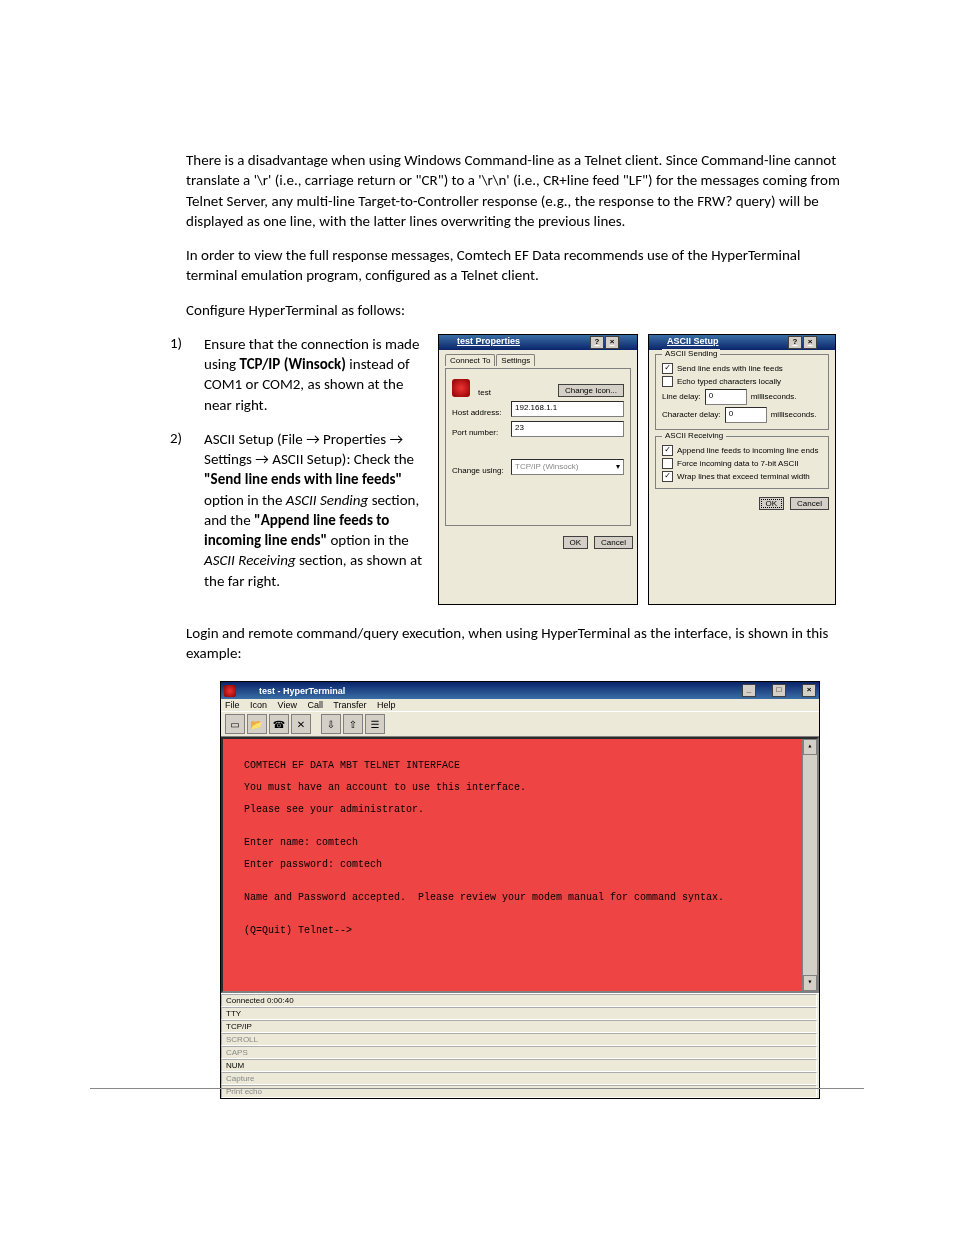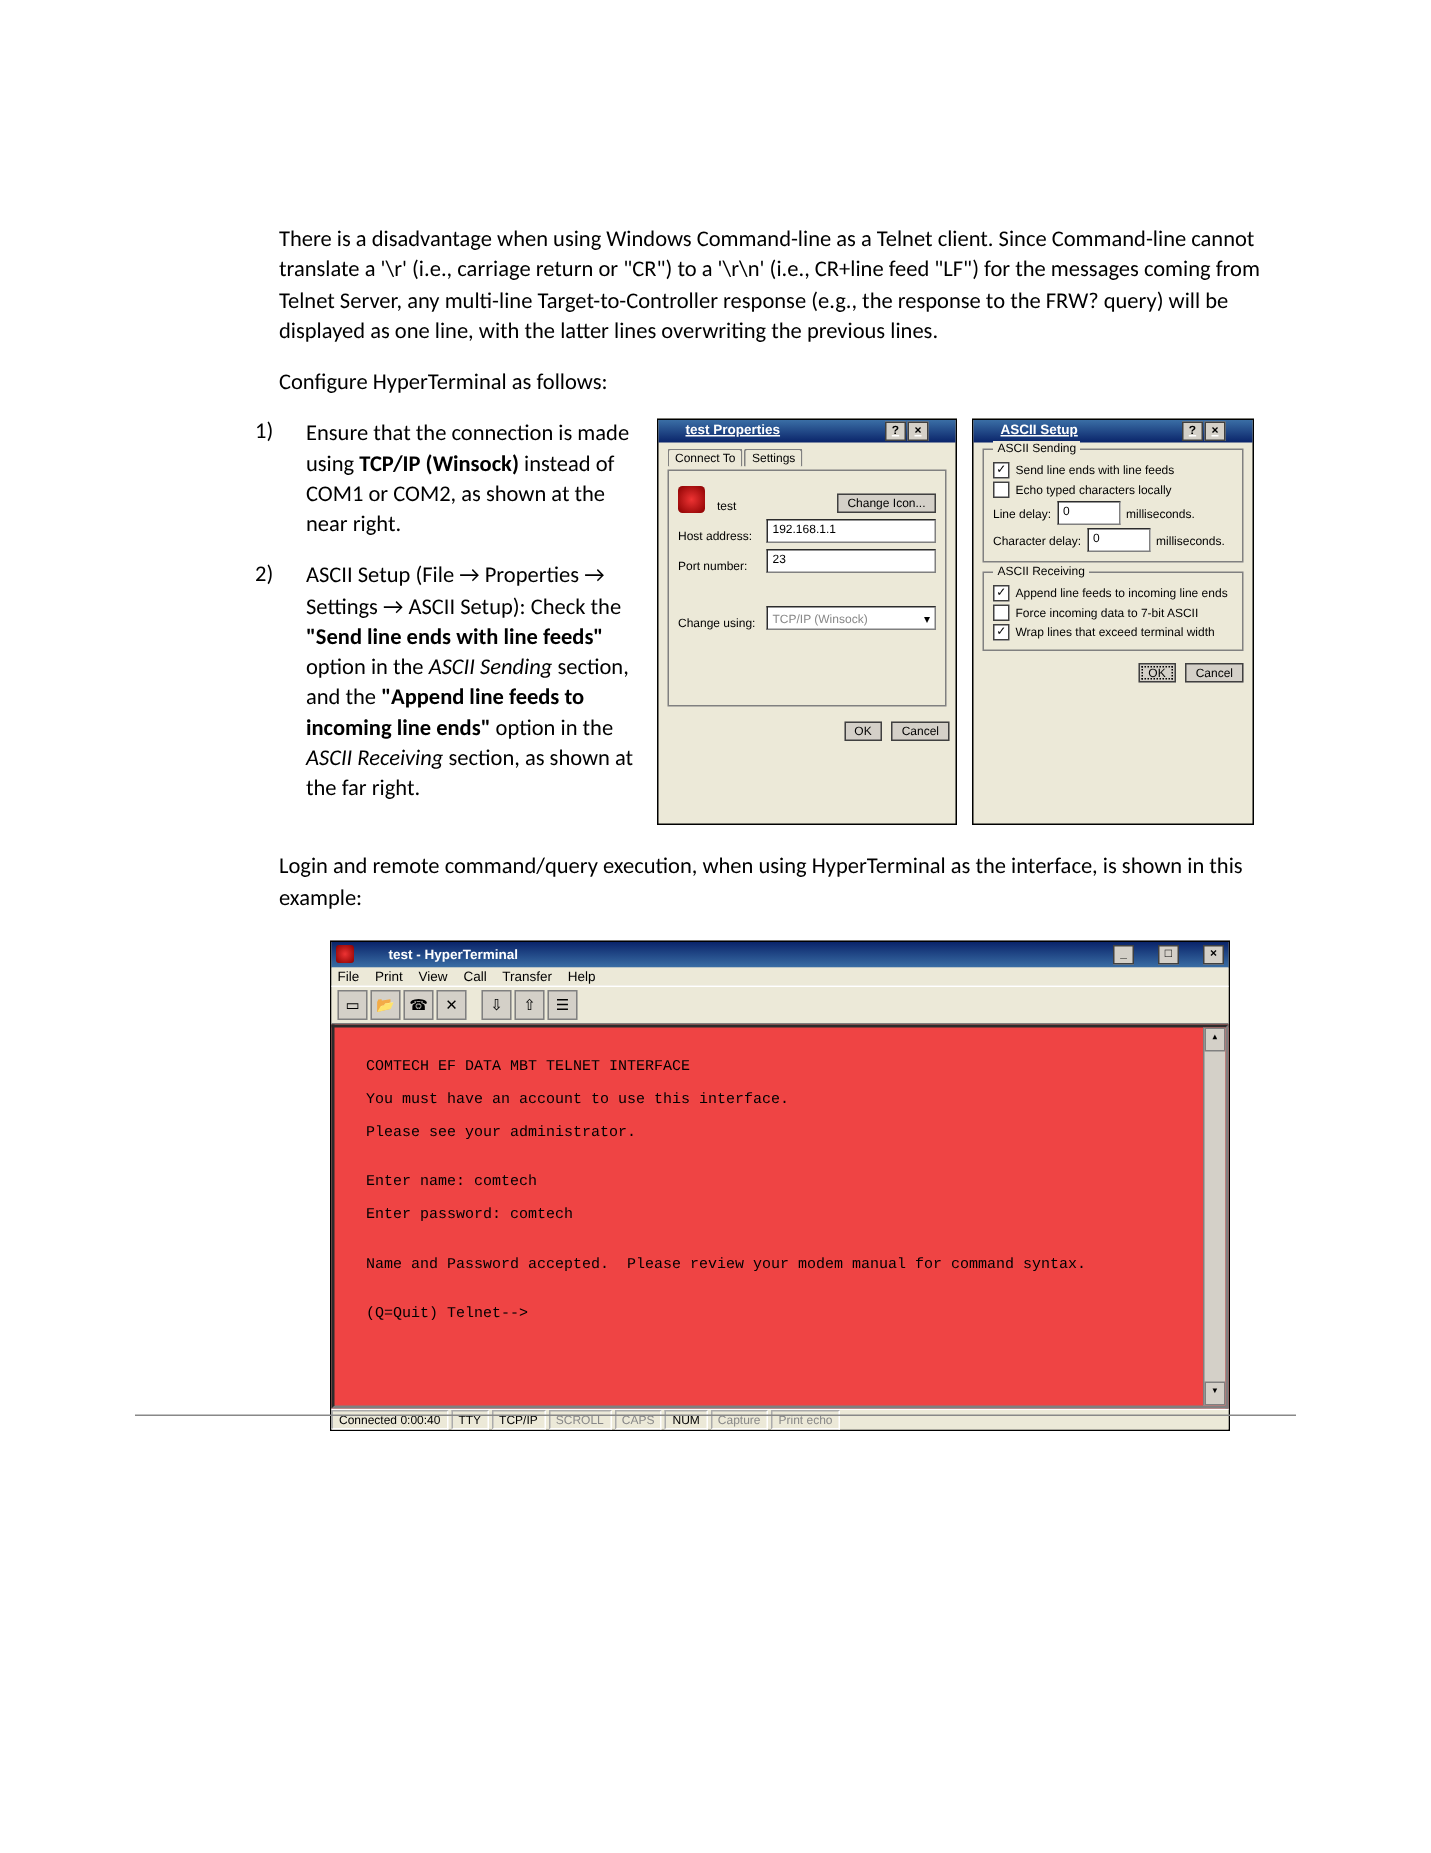--- a/index.html
+++ b/index.html
@@ -83,35 +83,36 @@
   .tb .tbicn { width: 18px; height: 18px; border: 1px solid #808080; background: #d4d0c8; display:flex;align-items:center;justify-content:center; font-size:10px; }
   .term {
     background: #ef4444; border: 2px inset #808080;
     font-family: "Courier New", monospace;
     font-size: 10px; color: #000;
     padding: 21px; white-space: pre; overflow: hidden;
     height: 210px; position: relative;
   }
   .term .sb { position:absolute; right:0; top:0; bottom:0; width:14px; background:#d4d0c8; border-left:1px solid #808080; display:flex; flex-direction:column; }
   .term .sb .arrow { height:14px; border:1px solid #808080; text-align:center; font-size:8px; line-height:12px; }
-  .status { background: #ece9d8; display: flex; font-size: 8px; border-top: 1px solid #fff; }
+  .status { background: #ece9d8; display: flex; font-size: 8px; border-top: 1px solid #fff; flex-direction: column; }
   .status .cell { border: 1px inset #fff; padding: 1px 4px; margin-right: 2px; }
   .status .cell.dis { color: #888; }
   .footer-line {
     position: absolute;
     left: 90px; right: 90px; bottom: 70px;
     border-top: 1px solid #888;
   }
 </style>
 </head>
 <body>
 
 <div class="page">
 
   <p>There is a disadvantage when using Windows Command-line as a Telnet client. Since Command-line cannot translate a '\r' (i.e., carriage return or "CR") to a '\r\n' (i.e., CR+line feed "LF") for the messages coming from Telnet Server, any multi-line Target-to-Controller response (e.g., the response to the FRW? query) will be displayed as one line, with the latter lines overwriting the previous lines.</p>
+  <p>In order to view the full response messages, Comtech EF Data recommends use of the HyperTerminal terminal emulation program, configured as a Telnet client.</p>
   <p>Configure HyperTerminal as follows:</p>
 
   <div class="figs-row">
     <div class="left-col">
       <div class="list-item">
         <div class="list-num">1)</div>
         <div class="list-body">
           <span>Ensure that the connection is made using </span><span class="bold">TCP/IP (Winsock)</span><span> instead of COM1 or COM2, as shown at the near right.</span>
         </div>
       </div>
@@ -225,21 +226,21 @@
     <div class="ht-title">
       <span class="icon-red" style="width:12px;height:12px;border-radius:2px"></span>
       <span style="margin-left:4px">test - HyperTerminal</span>
       <span class="spacer"></span>
       <span class="tbtn">_</span>
       <span class="tbtn">□</span>
       <span class="tbtn">×</span>
     </div>
     <div class="menu">
       <span>File</span>
-      <span>Print</span>
+      <span>Icon</span>
       <span>View</span>
       <span>Call</span>
       <span>Transfer</span>
       <span>Help</span>
     </div>
     <div class="tb">
       <span class="tbicn">▭</span>
       <span class="tbicn">📂</span>
       <span class="tbicn">☎</span>
       <span class="tbicn">✕</span>

